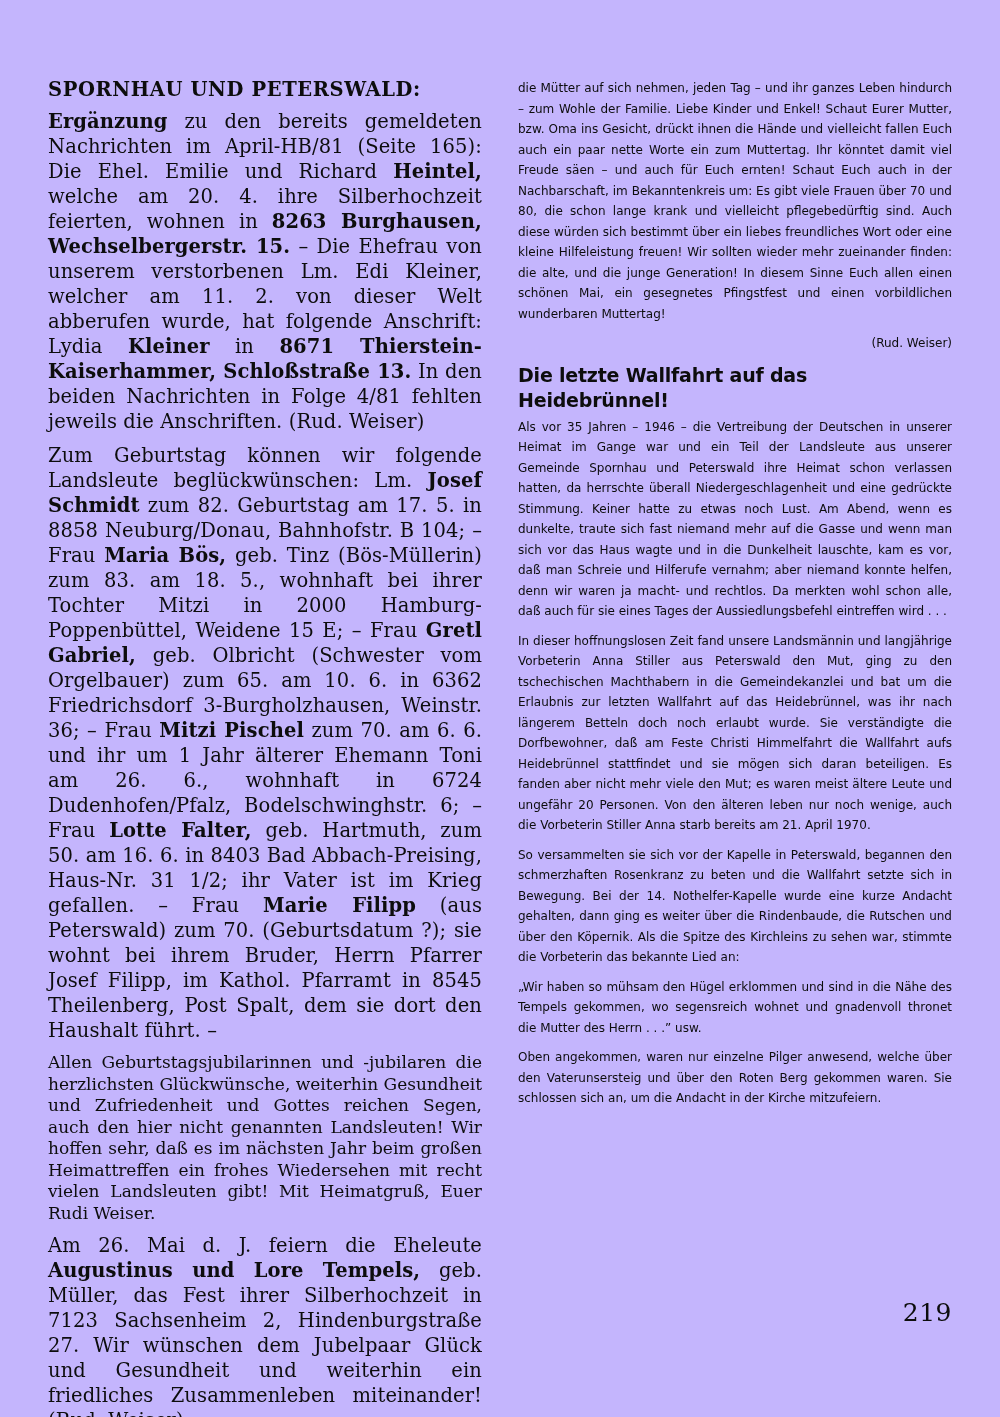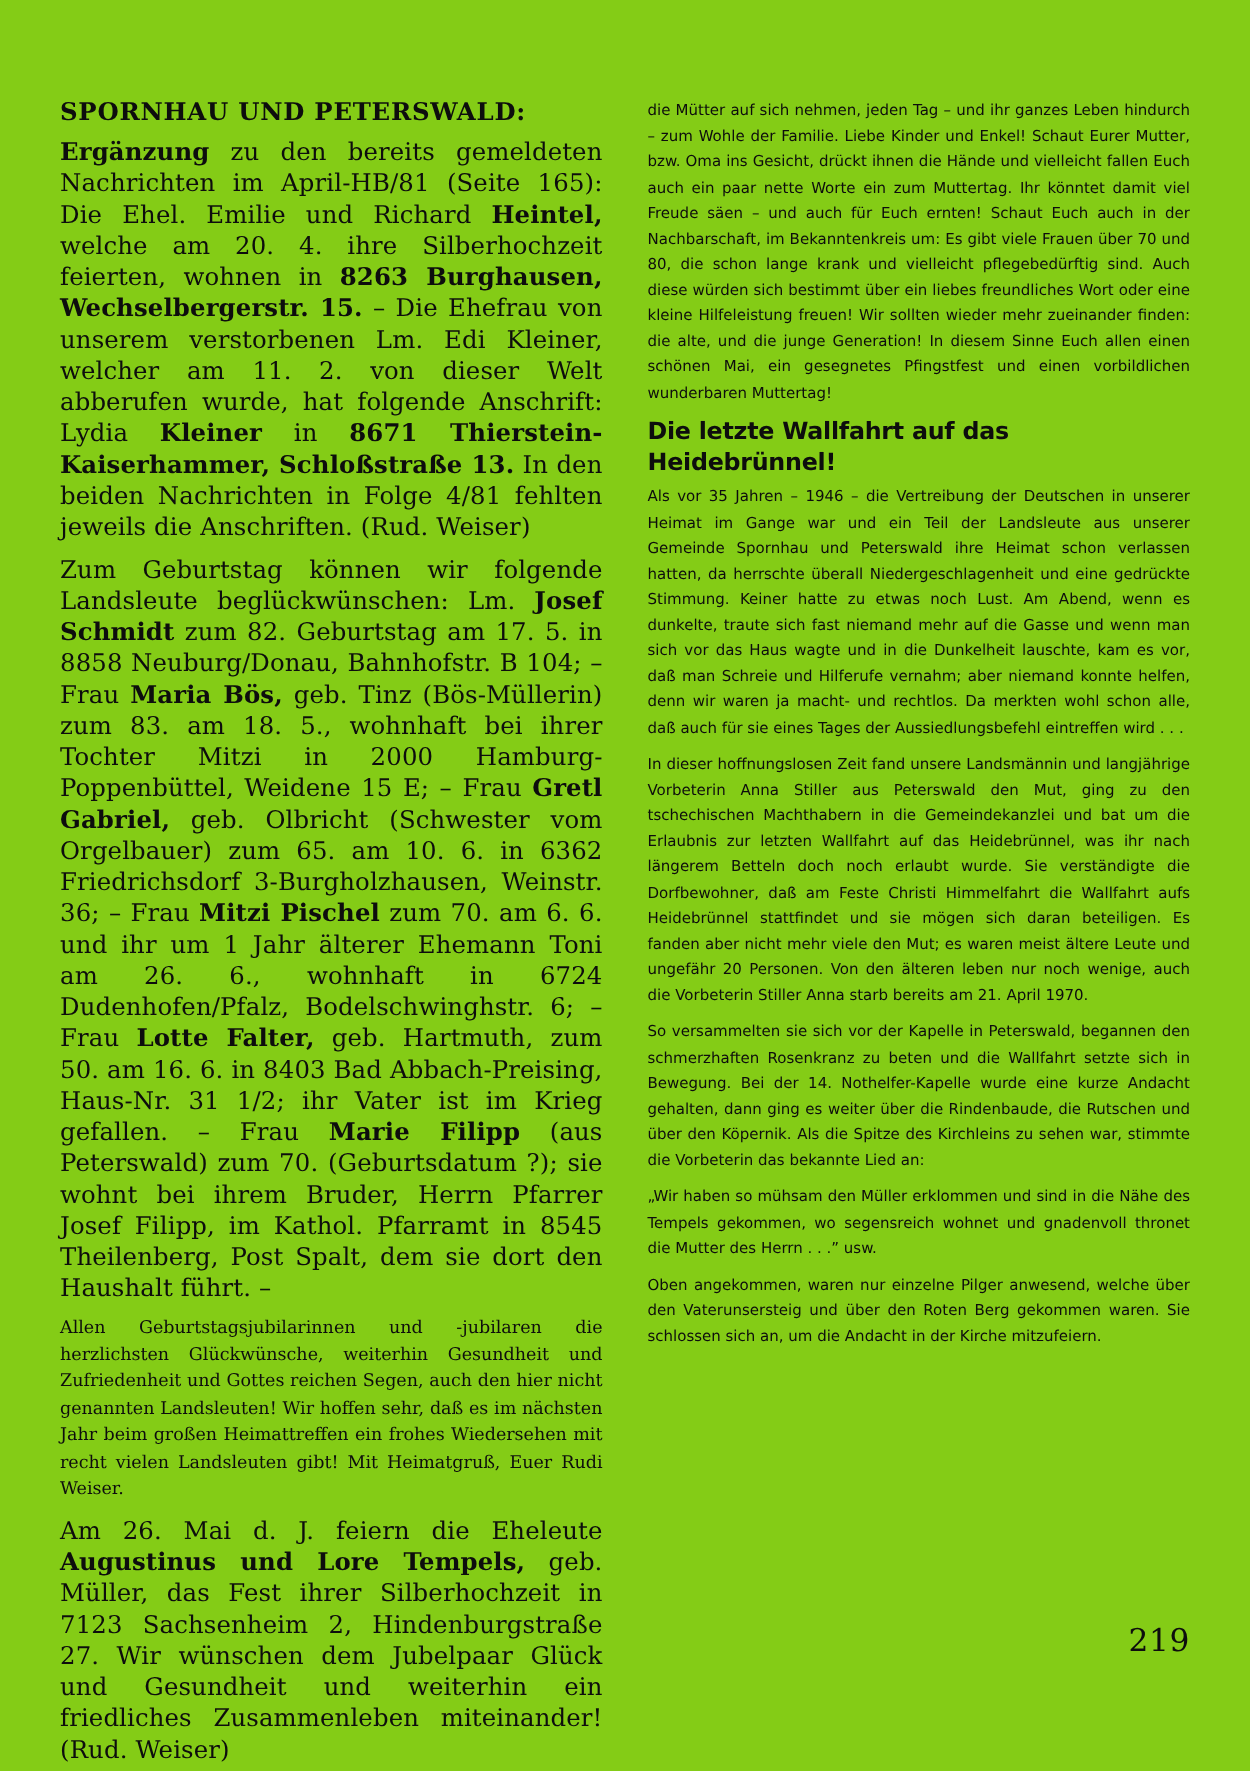--- a/index.html
+++ b/index.html
@@ -13,21 +13,21 @@
     position: relative;
     font-family: "DejaVu Serif", serif;
     color: #0d0d0d;
     overflow: hidden;
   }
   .page {
     position: absolute;
     left: 0; top: 0;
     width: 1000px;
     height: 1417px;
-    background: #84cc16;
+    background: #c4b5fd;
   }
   .columns {
     position: absolute;
     left: 48px;
     top: 78px;
     width: 904px;
     display: flex;
     gap: 36px;
   }
   .col {
@@ -39,21 +39,21 @@
     text-align: justify;
     text-justify: inter-word;
     hyphens: manual;
   }
   .big {
     font-size: 19.5px;
     line-height: 25px;
     letter-spacing: 0.1px;
   }
   .small {
-    font-size: 14px;
+    font-size: 17px;
     line-height: 21.5px;
   }
   .sans-small {
     font-family: "DejaVu Sans", sans-serif;
     font-size: 12px;
     line-height: 20.5px;
   }
   b, strong { font-weight: 700; }
   .heading {
     font-weight: 700;
@@ -97,25 +97,26 @@
       <div class="heading">SPORNHAU UND PETERSWALD:</div>
       <p class="big"><b>Ergänzung</b> zu den bereits gemeldeten Nachrichten im April-HB/81 (Seite 165): Die Ehel. Emilie und Richard <b>Heintel,</b> welche am 20. 4. ihre Silberhochzeit feierten, wohnen in <b>8263 Burghausen, Wechselbergerstr. 15.</b> – Die Ehefrau von unserem verstorbenen Lm. Edi Kleiner, welcher am 11. 2. von dieser Welt abberufen wurde, hat folgende Anschrift: Lydia <b>Kleiner</b> in <b>8671 Thierstein-Kaiserhammer, Schloßstraße 13.</b> In den beiden Nachrichten in Folge 4/81 fehlten jeweils die Anschriften. (Rud. Weiser)</p>
       <p class="big">Zum Geburtstag können wir folgende Landsleute beglückwünschen: Lm. <b>Josef Schmidt</b> zum 82. Geburtstag am 17. 5. in 8858 Neuburg/Donau, Bahnhofstr. B 104; – Frau <b>Maria Bös,</b> geb. Tinz (Bös-Müllerin) zum 83. am 18. 5., wohnhaft bei ihrer Tochter Mitzi in 2000 Hamburg-Poppenbüttel, Weidene 15 E; – Frau <b>Gretl Gabriel,</b> geb. Olbricht (Schwester vom Orgelbauer) zum 65. am 10. 6. in 6362 Friedrichsdorf 3-Burgholzhausen, Weinstr. 36; – Frau <b>Mitzi Pischel</b> zum 70. am 6. 6. und ihr um 1 Jahr älterer Ehemann Toni am 26. 6., wohnhaft in 6724 Dudenhofen/Pfalz, Bodelschwinghstr. 6; – Frau <b>Lotte Falter,</b> geb. Hartmuth, zum 50. am 16. 6. in 8403 Bad Abbach-Preising, Haus-Nr. 31 1/2; ihr Vater ist im Krieg gefallen. – Frau <b>Marie Filipp</b> (aus Peterswald) zum 70. (Geburtsdatum ?); sie wohnt bei ihrem Bruder, Herrn Pfarrer Josef Filipp, im Kathol. Pfarramt in 8545 Theilenberg, Post Spalt, dem sie dort den Haushalt führt. –</p>
       <p class="small">Allen Geburtstagsjubilarinnen und -jubilaren die herzlichsten Glückwünsche, weiterhin Gesundheit und Zufriedenheit und Gottes reichen Segen, auch den hier nicht genannten Landsleuten! Wir hoffen sehr, daß es im nächsten Jahr beim großen Heimattreffen ein frohes Wiedersehen mit recht vielen Landsleuten gibt! Mit Heimatgruß, Euer Rudi Weiser.</p>
       <p class="big">Am 26. Mai d. J. feiern die Eheleute <b>Augustinus und Lore Tempels,</b> geb. Müller, das Fest ihrer Silberhochzeit in 7123 Sachsenheim 2, Hindenburgstraße 27. Wir wünschen dem Jubelpaar Glück und Gesundheit und weiterhin ein friedliches Zusammenleben miteinander! (Rud. Weiser)</p>
 
     </div>
 
     <div class="col">
       <p class="sans-small">die Mütter auf sich nehmen, jeden Tag – und ihr ganzes Leben hindurch – zum Wohle der Familie. Liebe Kinder und Enkel! Schaut Eurer Mutter, bzw. Oma ins Gesicht, drückt ihnen die Hände und vielleicht fallen Euch auch ein paar nette Worte ein zum Muttertag. Ihr könntet damit viel Freude säen – und auch für Euch ernten! Schaut Euch auch in der Nachbarschaft, im Bekanntenkreis um: Es gibt viele Frauen über 70 und 80, die schon lange krank und vielleicht pflegebedürftig sind. Auch diese würden sich bestimmt über ein liebes freundliches Wort oder eine kleine Hilfeleistung freuen! Wir sollten wieder mehr zueinander finden: die alte, und die junge Generation! In diesem Sinne Euch allen einen schönen Mai, ein gesegnetes Pfingstfest und einen vorbildlichen wunderbaren Muttertag!</p>
+      <p class="sans-small sig">(Rud. Weiser)</p>
       <div class="heading-sans">Die letzte Wallfahrt auf das Heidebrünnel!</div>
       <p class="sans-small">Als vor 35 Jahren – 1946 – die Vertreibung der Deutschen in unserer Heimat im Gange war und ein Teil der Landsleute aus unserer Gemeinde Spornhau und Peterswald ihre Heimat schon verlassen hatten, da herrschte überall Niedergeschlagenheit und eine gedrückte Stimmung. Keiner hatte zu etwas noch Lust. Am Abend, wenn es dunkelte, traute sich fast niemand mehr auf die Gasse und wenn man sich vor das Haus wagte und in die Dunkelheit lauschte, kam es vor, daß man Schreie und Hilferufe vernahm; aber niemand konnte helfen, denn wir waren ja macht- und rechtlos. Da merkten wohl schon alle, daß auch für sie eines Tages der Aussiedlungsbefehl eintreffen wird . . .</p>
       <p class="sans-small">In dieser hoffnungslosen Zeit fand unsere Landsmännin und langjährige Vorbeterin Anna Stiller aus Peterswald den Mut, ging zu den tschechischen Machthabern in die Gemeindekanzlei und bat um die Erlaubnis zur letzten Wallfahrt auf das Heidebrünnel, was ihr nach längerem Betteln doch noch erlaubt wurde. Sie verständigte die Dorfbewohner, daß am Feste Christi Himmelfahrt die Wallfahrt aufs Heidebrünnel stattfindet und sie mögen sich daran beteiligen. Es fanden aber nicht mehr viele den Mut; es waren meist ältere Leute und ungefähr 20 Personen. Von den älteren leben nur noch wenige, auch die Vorbeterin Stiller Anna starb bereits am 21. April 1970.</p>
       <p class="sans-small">So versammelten sie sich vor der Kapelle in Peterswald, begannen den schmerzhaften Rosenkranz zu beten und die Wallfahrt setzte sich in Bewegung. Bei der 14. Nothelfer-Kapelle wurde eine kurze Andacht gehalten, dann ging es weiter über die Rindenbaude, die Rutschen und über den Köpernik. Als die Spitze des Kirchleins zu sehen war, stimmte die Vorbeterin das bekannte Lied an:</p>
-      <p class="sans-small">„Wir haben so mühsam den Müller erklommen und sind in die Nähe des Tempels gekommen, wo segensreich wohnet und gnadenvoll thronet die Mutter des Herrn . . .” usw.</p>
+      <p class="sans-small">„Wir haben so mühsam den Hügel erklommen und sind in die Nähe des Tempels gekommen, wo segensreich wohnet und gnadenvoll thronet die Mutter des Herrn . . .” usw.</p>
       <p class="sans-small">Oben angekommen, waren nur einzelne Pilger anwesend, welche über den Vaterunsersteig und über den Roten Berg gekommen waren. Sie schlossen sich an, um die Andacht in der Kirche mitzufeiern.</p>
 
     </div>
 
   </div>
 
   <div class="pagenum">219</div>
 
 </div>
 

